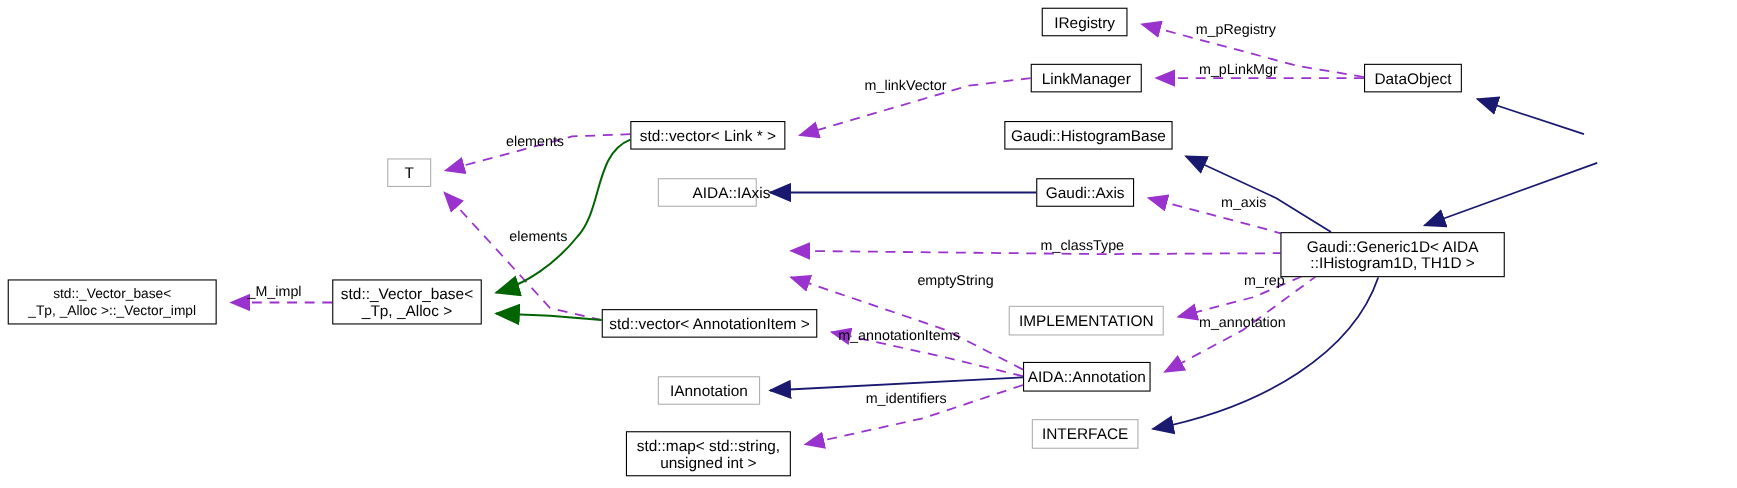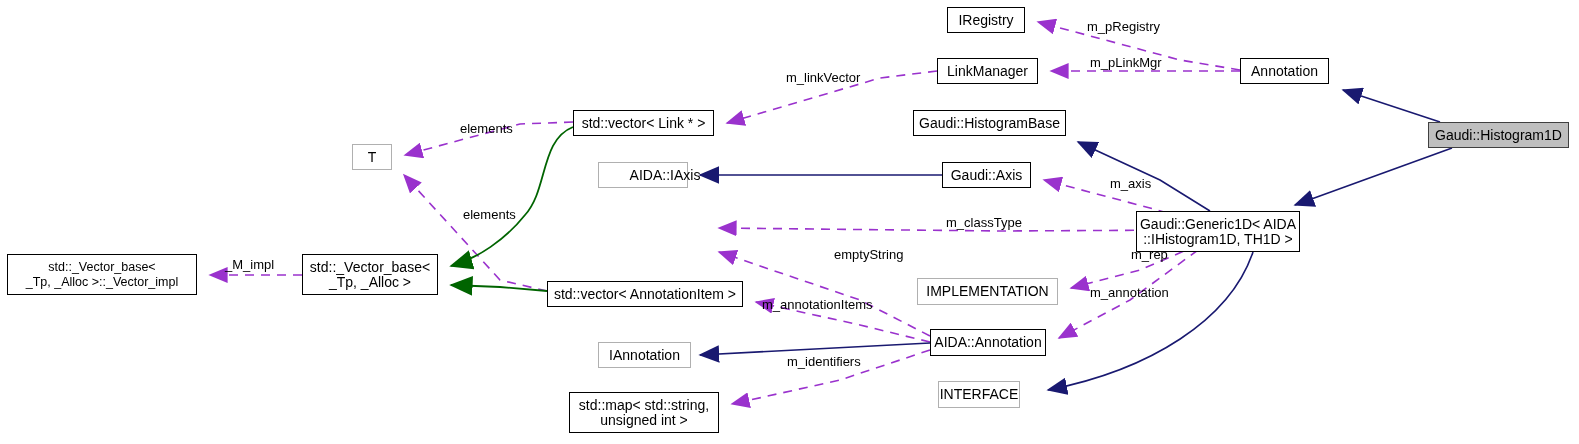--- a/index.html
+++ b/index.html
@@ -104,53 +104,52 @@
       <path d="M 1253 252 C 1230 320 1150 370 1048 390" marker-end="url(#arrow-inherit)"></path>
       <path d="M 942 175 L 700 175" marker-end="url(#arrow-inherit)"></path>
       <path d="M 930 343 L 700 355" marker-end="url(#arrow-inherit)"></path>
     </g>
   </svg>
 
   <div class="node" style="left:947px; top:7px; width:78px; height:26px;">IRegistry</div>
 
   <div class="node" style="left:937px; top:58px; width:101px; height:26px;">LinkManager</div>
 
-  <div class="node" style="left:1240px; top:58px; width:89px; height:26px;">Annotation</div>
+  <div class="node" style="left:1240px; top:58px; width:89px; height:26px;">DataObject</div>
 
   <div class="node" style="left:573px; top:110px; width:141px; height:26px;">std::vector&lt; Link * &gt;</div>
 
   <div class="node" style="left:913px; top:110px; width:153px; height:26px;">Gaudi::HistogramBase</div>
 
-  <div class="node focus" style="left:1428px; top:122px; width:141px; height:26px;">Gaudi::Histogram1D</div>
 
   <div class="node gray-border" style="left:352px; top:144px; width:40px; height:26px;">T</div>
 
   <div class="node gray-border" style="left:598px; top:162px; width:90px; height:26px;padding-left:44px;">AIDA::IAxis</div>
 
   <div class="node" style="left:942px; top:162px; width:89px; height:26px;">Gaudi::Axis</div>
 
-  <div class="node" style="left:1136px; top:211px; width:164px; height:41px;">Gaudi::Generic1D&lt; AIDA
+  <div class="node" style="left:1164px; top:211px; width:204px; height:41px;">Gaudi::Generic1D&lt; AIDA
 ::IHistogram1D, TH1D &gt;</div>
 
 
   <div class="node" style="left:7px; top:254px; width:190px; height:41px; font-size:12.5px;">std::_Vector_base&lt;
 _Tp, _Alloc &gt;::_Vector_impl</div>
 
   <div class="node" style="left:302px; top:254px; width:136px; height:41px;">std::_Vector_base&lt;
 _Tp, _Alloc &gt;</div>
 
   <div class="node gray-border" style="left:917px; top:278px; width:141px; height:27px;">IMPLEMENTATION</div>
 
   <div class="node" style="left:547px; top:281px; width:196px; height:26px;">std::vector&lt; AnnotationItem &gt;</div>
 
   <div class="node" style="left:930px; top:329px; width:116px; height:27px;">AIDA::Annotation</div>
 
   <div class="node gray-border" style="left:598px; top:342px; width:93px; height:26px;">IAnnotation</div>
 
-  <div class="node gray-border" style="left:938px; top:381px; width:82px; height:27px;">INTERFACE</div>
+  <div class="node gray-border" style="left:938px; top:381px; width:97px; height:27px;">INTERFACE</div>
 
   <div class="node" style="left:569px; top:392px; width:150px; height:41px;">std::map&lt; std::string,
 unsigned int &gt;</div>
 
   <div class="edge-label" style="left:1087px; top:20px;">m_pRegistry</div>
 
   <div class="edge-label" style="left:1090px; top:56px;">m_pLinkMgr</div>
 
   <div class="edge-label" style="left:786px; top:71px;">m_linkVector</div>
 

